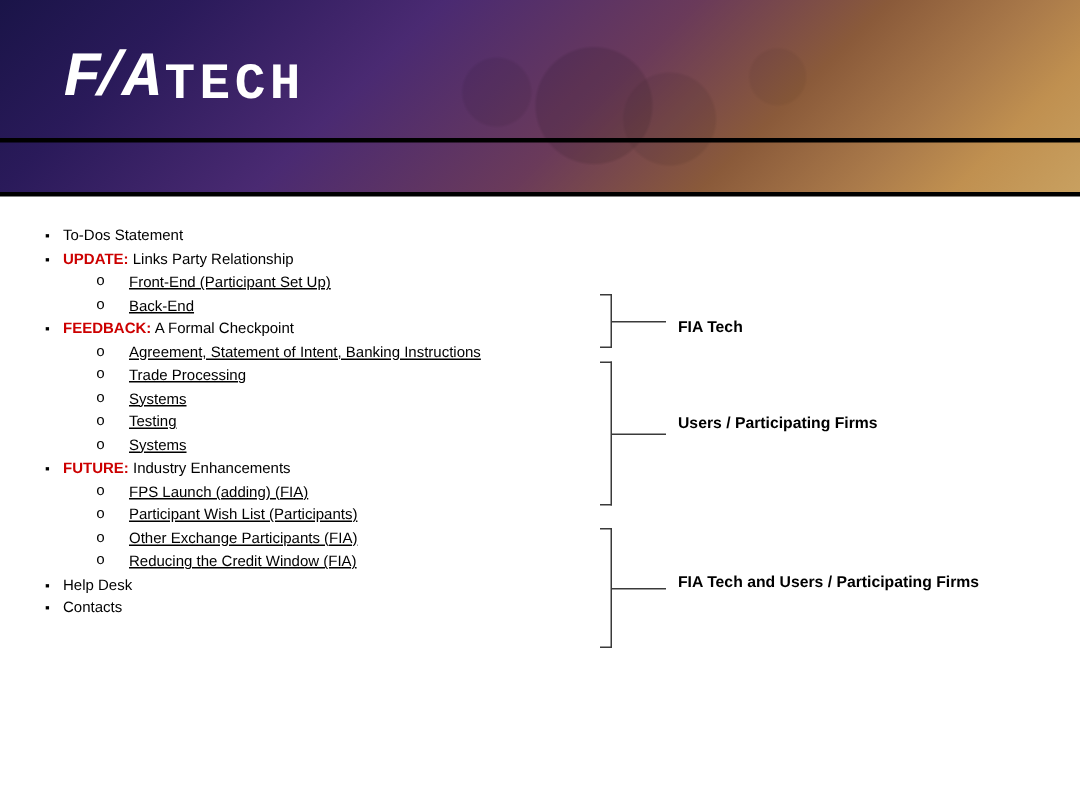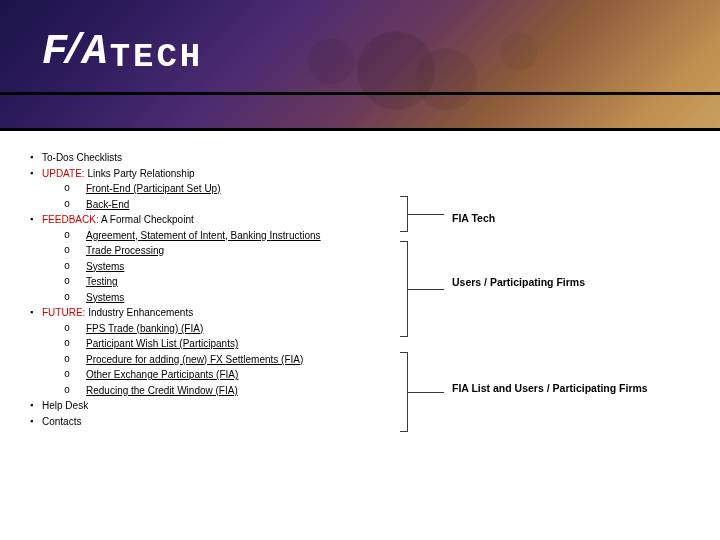--- a/index.html
+++ b/index.html
@@ -47,21 +47,21 @@
     font-size: 10px;
     line-height: 1.55;
     color: #000;
   }
   .content ul { list-style: none; }
   .b1 > li::before { content: '▪'; font-size: 9px; position: absolute; left: 0; top: 1px; color:#000; }
   .b1 > li { position: relative; padding-left: 12px; }
   .b2 { margin-left: 22px; text-decoration: underline; }
   .b2 > li::before { content: 'o'; position: absolute; left: 0; top: 0; font-family: "Courier New", monospace; font-size: 10px; }
   .b2 > li { position: relative; padding-left: 22px; }
-  .lbl { font-weight: normal; }
+  .lbl { font-weight: bold; }
   .red { color: #cc0000; }
   
   .right-notes {
     position: absolute; top: 160px; left: 452px; width: 260px; font-size: 10.5px; font-weight: bold; color: #000;
   }
   .note1 { position: absolute; top: 52px; }
   .note2 { position: absolute; top: 116px; }
   .note3 { position: absolute; top: 222px; }
   
   .bracket { position: absolute; border-right: 1px solid #3a3a3a; }
@@ -84,21 +84,21 @@
   <div class="logo">
     <span class="logo-fia">F<span class="slash">/</span>A</span>
     <span class="logo-tech">TECH</span>
   </div>
   <div class="header-rule-top"></div>
 </div>
 <div class="header-rule-bottom"></div>
 
 <div class="content">
   <ul class="b1">
-    <li><span>To-Dos Checklists</span></li>
+    <li><span>To-Dos Statement</span></li>
     <li>
       <span class="lbl red">UPDATE:</span>
       <span>Links Party Relationship</span>
       <ul class="b2">
         <li><span>Front-End (Participant Set Up)</span></li>
         <li><span>Back-End</span></li>
       </ul>
     </li>
     <li>
       <span class="lbl red">FEEDBACK:</span>
@@ -108,36 +108,35 @@
         <li><span>Trade Processing</span></li>
         <li><span>Systems</span></li>
         <li><span>Testing</span></li>
         <li><span>Systems</span></li>
       </ul>
     </li>
     <li>
       <span class="lbl red">FUTURE:</span>
       <span>Industry Enhancements</span>
       <ul class="b2">
-        <li><span>FPS Trade (banking) (FIA)</span></li>
+        <li><span>FPS Launch (adding) (FIA)</span></li>
         <li><span>Participant Wish List (Participants)</span></li>
-        <li><span>Procedure for adding (new) FX Settlements (FIA)</span></li>
         <li><span>Other Exchange Participants (FIA)</span></li>
         <li><span>Reducing the Credit Window (FIA)</span></li>
       </ul>
     </li>
     <li><span>Help Desk</span></li>
     <li><span>Contacts</span></li>
   </ul>
 </div>
 
 <div class="bracket br1"></div>
 <div class="bracket br2"></div>
 <div class="bracket br3"></div>
 <div class="lead ld1"></div>
 <div class="lead ld2"></div>
 <div class="lead ld3"></div>
 
 <div class="right-notes">
   <div class="note1">FIA Tech</div>
   <div class="note2">Users / Participating Firms</div>
-  <div class="note3">FIA List and Users / Participating Firms</div>
+  <div class="note3">FIA Tech and Users / Participating Firms</div>
 </div>
 
 </body></html>

